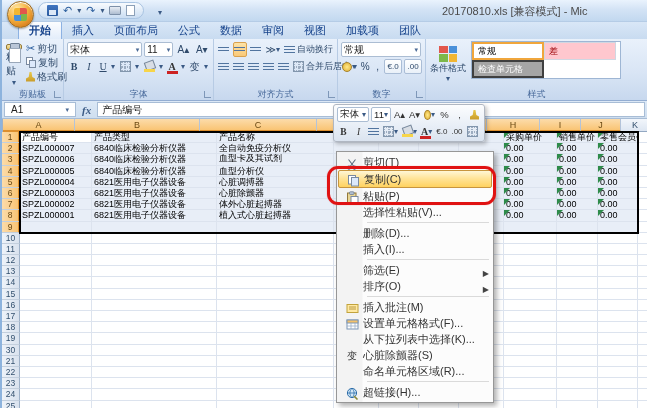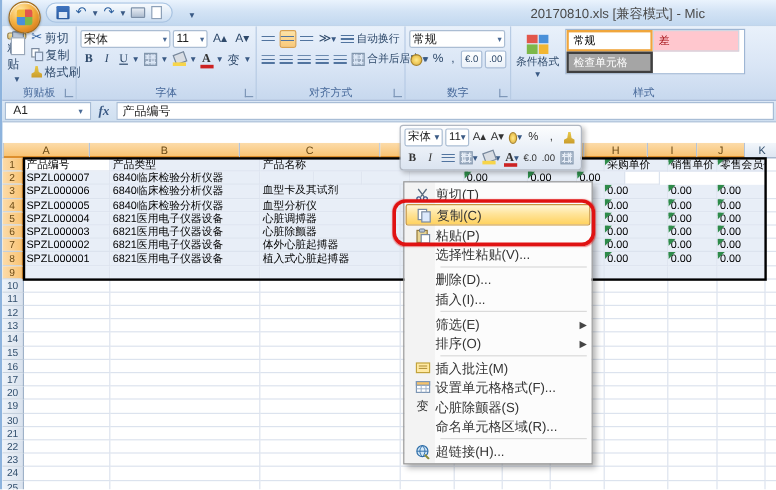--- a/index.html
+++ b/index.html
@@ -96,21 +96,21 @@
 .cell.flag:before{content:"";position:absolute;left:0;top:0;border:3px solid transparent;border-top-color:#2e8b4a;border-left-color:#2e8b4a}
 .gridbody{position:relative}
 .selborder{position:absolute;border:2px solid #000;pointer-events:none;z-index:5}
 
 .minitb{position:absolute;left:331px;top:104px;width:152px;background:linear-gradient(#fcfdfe,#e9eff7 55%,#dbe4f0);border:1px solid #b0b7c2;border-radius:3px;box-shadow:2px 2px 4px rgba(0,0,0,.25);z-index:45;padding:2px 3px;display:flex;flex-direction:column;gap:2px}
 .mtrow{display:flex;gap:2px;align-items:center}
 .mtbtn{height:15px;min-width:13px;display:flex;align-items:center;justify-content:center;font-size:9.5px;color:#333;border:1px solid transparent;border-radius:2px}
 .mtcombo{background:#fff;border:1px solid #abbdd3;border-radius:2px;font-size:9.5px;height:15px;display:flex;align-items:center;padding:0 2px;color:#222}
 
 .cmenu{position:absolute;left:334px;top:151px;width:158px;background:linear-gradient(to right,#f3f3f3 0,#f3f3f3 25px,#fcfcfc 26px);border:1px solid #979797;box-shadow:3px 3px 5px rgba(0,0,0,.3);z-index:40;padding:2px 1px}
-.mitem{height:16px;display:flex;align-items:center;padding:0 3px;font-size:11px;color:#333;position:relative}
+.mitem{height:16px;display:flex;align-items:flex-end;padding:0 3px;font-size:11px;color:#333;position:relative}
 .mitem .mic{width:22px;flex:none;display:flex;align-items:center;justify-content:center;font-size:10px}
 .mitem .mlabel{white-space:nowrap}
 .mitem.hl{background:linear-gradient(#fff6d6,#ffe49a 45%,#ffd25f);border:1px solid #c7953e;border-radius:2px;height:18px}
 .msep{height:1px;background:#dadada;margin:2px 3px 2px 29px}
 .marrow{margin-left:auto;font-size:8px;color:#444}
 
 .red-annot{position:absolute;left:325px;top:166px;width:169px;height:39px;border:3px solid #e01212;border-radius:11px;z-index:60;box-shadow:0 0 1px rgba(224,18,18,.5)}
 svg{display:block}
 </style>
 </head>
@@ -128,20 +128,31 @@
         <span class="tinydrop">▾</span>
       <span class="qicon">↷</span>
         <span class="tinydrop">▾</span>
       <span class="printer"></span>
       <span class="preview"></span>
     </div>
     <span class="tinydrop" style="position:absolute;left:156px;top:8px">▾</span>
     <div class="title-text">20170810.xls [兼容模式] - Mic</div>
   </div>
 
+  <div class="tabsrow" id="tabs">
+      <div class="tab active">开始</div>
+      <div class="tab">插入</div>
+      <div class="tab">页面布局</div>
+      <div class="tab">公式</div>
+      <div class="tab">数据</div>
+      <div class="tab">审阅</div>
+      <div class="tab">视图</div>
+      <div class="tab">加载项</div>
+      <div class="tab">团队</div>
+    </div>
 
   <div class="ribbon">
     <div class="group g-clip">
       <div class="paste-big rbtn">
         <span class="clipicon"></span>
         <span>粘贴</span>
         <span class="tinydrop">▾</span>
       </div>
       <div class="clipcol">
         <div class="rbtn">
@@ -334,20 +345,21 @@
           <div class="cell selc" style="width: 45px;"></div>
           <div class="cell selc flag" style="width: 53px;">采购单价</div>
           <div class="cell selc flag" style="width: 41px;">销售单价</div>
           <div class="cell selc flag" style="width: 40px;">零售会员价</div>
           <div class="cell" style="width: 29px;"></div>
         </div>
         <div class="grow">
           <div class="rowhdr sel">2</div>
           <div class="cell selc" style="width: 72px;">SPZL000007</div>
           <div class="cell selc" style="width: 125px;">6840临床检验分析仪器</div>
+          <div class="cell selc" style="width: 117px;">全自动免疫分析仪</div>
           <div class="cell selc" style="width: 45px;"></div>
           <div class="cell selc" style="width: 40px;"></div>
           <div class="cell selc" style="width: 40px;"></div>
           <div class="cell selc" style="width: 45px;"></div>
           <div class="cell selc flag" style="width: 53px;">0.00</div>
           <div class="cell selc flag" style="width: 41px;">0.00</div>
           <div class="cell selc flag" style="width: 40px;">0.00</div>
           <div class="cell" style="width: 29px;"></div>
         </div>
         <div class="grow">
@@ -554,21 +566,21 @@
           <div class="cell" style="width: 45px;"></div>
           <div class="cell" style="width: 40px;"></div>
           <div class="cell" style="width: 40px;"></div>
           <div class="cell" style="width: 45px;"></div>
           <div class="cell" style="width: 53px;"></div>
           <div class="cell" style="width: 41px;"></div>
           <div class="cell" style="width: 40px;"></div>
           <div class="cell" style="width: 29px;"></div>
         </div>
         <div class="grow">
-          <div class="rowhdr">20</div>
+          <div class="rowhdr">18</div>
           <div class="cell" style="width: 72px;"></div>
           <div class="cell" style="width: 125px;"></div>
           <div class="cell" style="width: 117px;"></div>
           <div class="cell" style="width: 45px;"></div>
           <div class="cell" style="width: 40px;"></div>
           <div class="cell" style="width: 40px;"></div>
           <div class="cell" style="width: 45px;"></div>
           <div class="cell" style="width: 53px;"></div>
           <div class="cell" style="width: 41px;"></div>
           <div class="cell" style="width: 40px;"></div>
@@ -802,20 +814,24 @@
         <span class="mic">
           <svg width="13" height="12" viewBox="0 0 13 12">
             <rect x="1" y="1" width="11" height="9" fill="#fff" stroke="#7d96b5"></rect>
             <rect x="1" y="1" width="11" height="3" fill="#f5c26a" stroke="#7d96b5"></rect>
             <path d="M1 7h11M5 4v6M9 4v6" stroke="#9cb0c8" stroke-width="0.8"></path>
           </svg>
         </span>
         <span class="mlabel">设置单元格格式(F)...</span>
       </div>
       <div class="mitem">
+        <span class="mic"></span>
+        <span class="mlabel">从下拉列表中选择(K)...</span>
+      </div>
+      <div class="mitem">
         <span class="mic">变</span>
         <span class="mlabel">心脏除颤器(S)</span>
       </div>
       <div class="mitem">
         <span class="mic"></span>
         <span class="mlabel">命名单元格区域(R)...</span>
       </div>
       <div class="msep"></div>
       <div class="mitem">
         <span class="mic">

